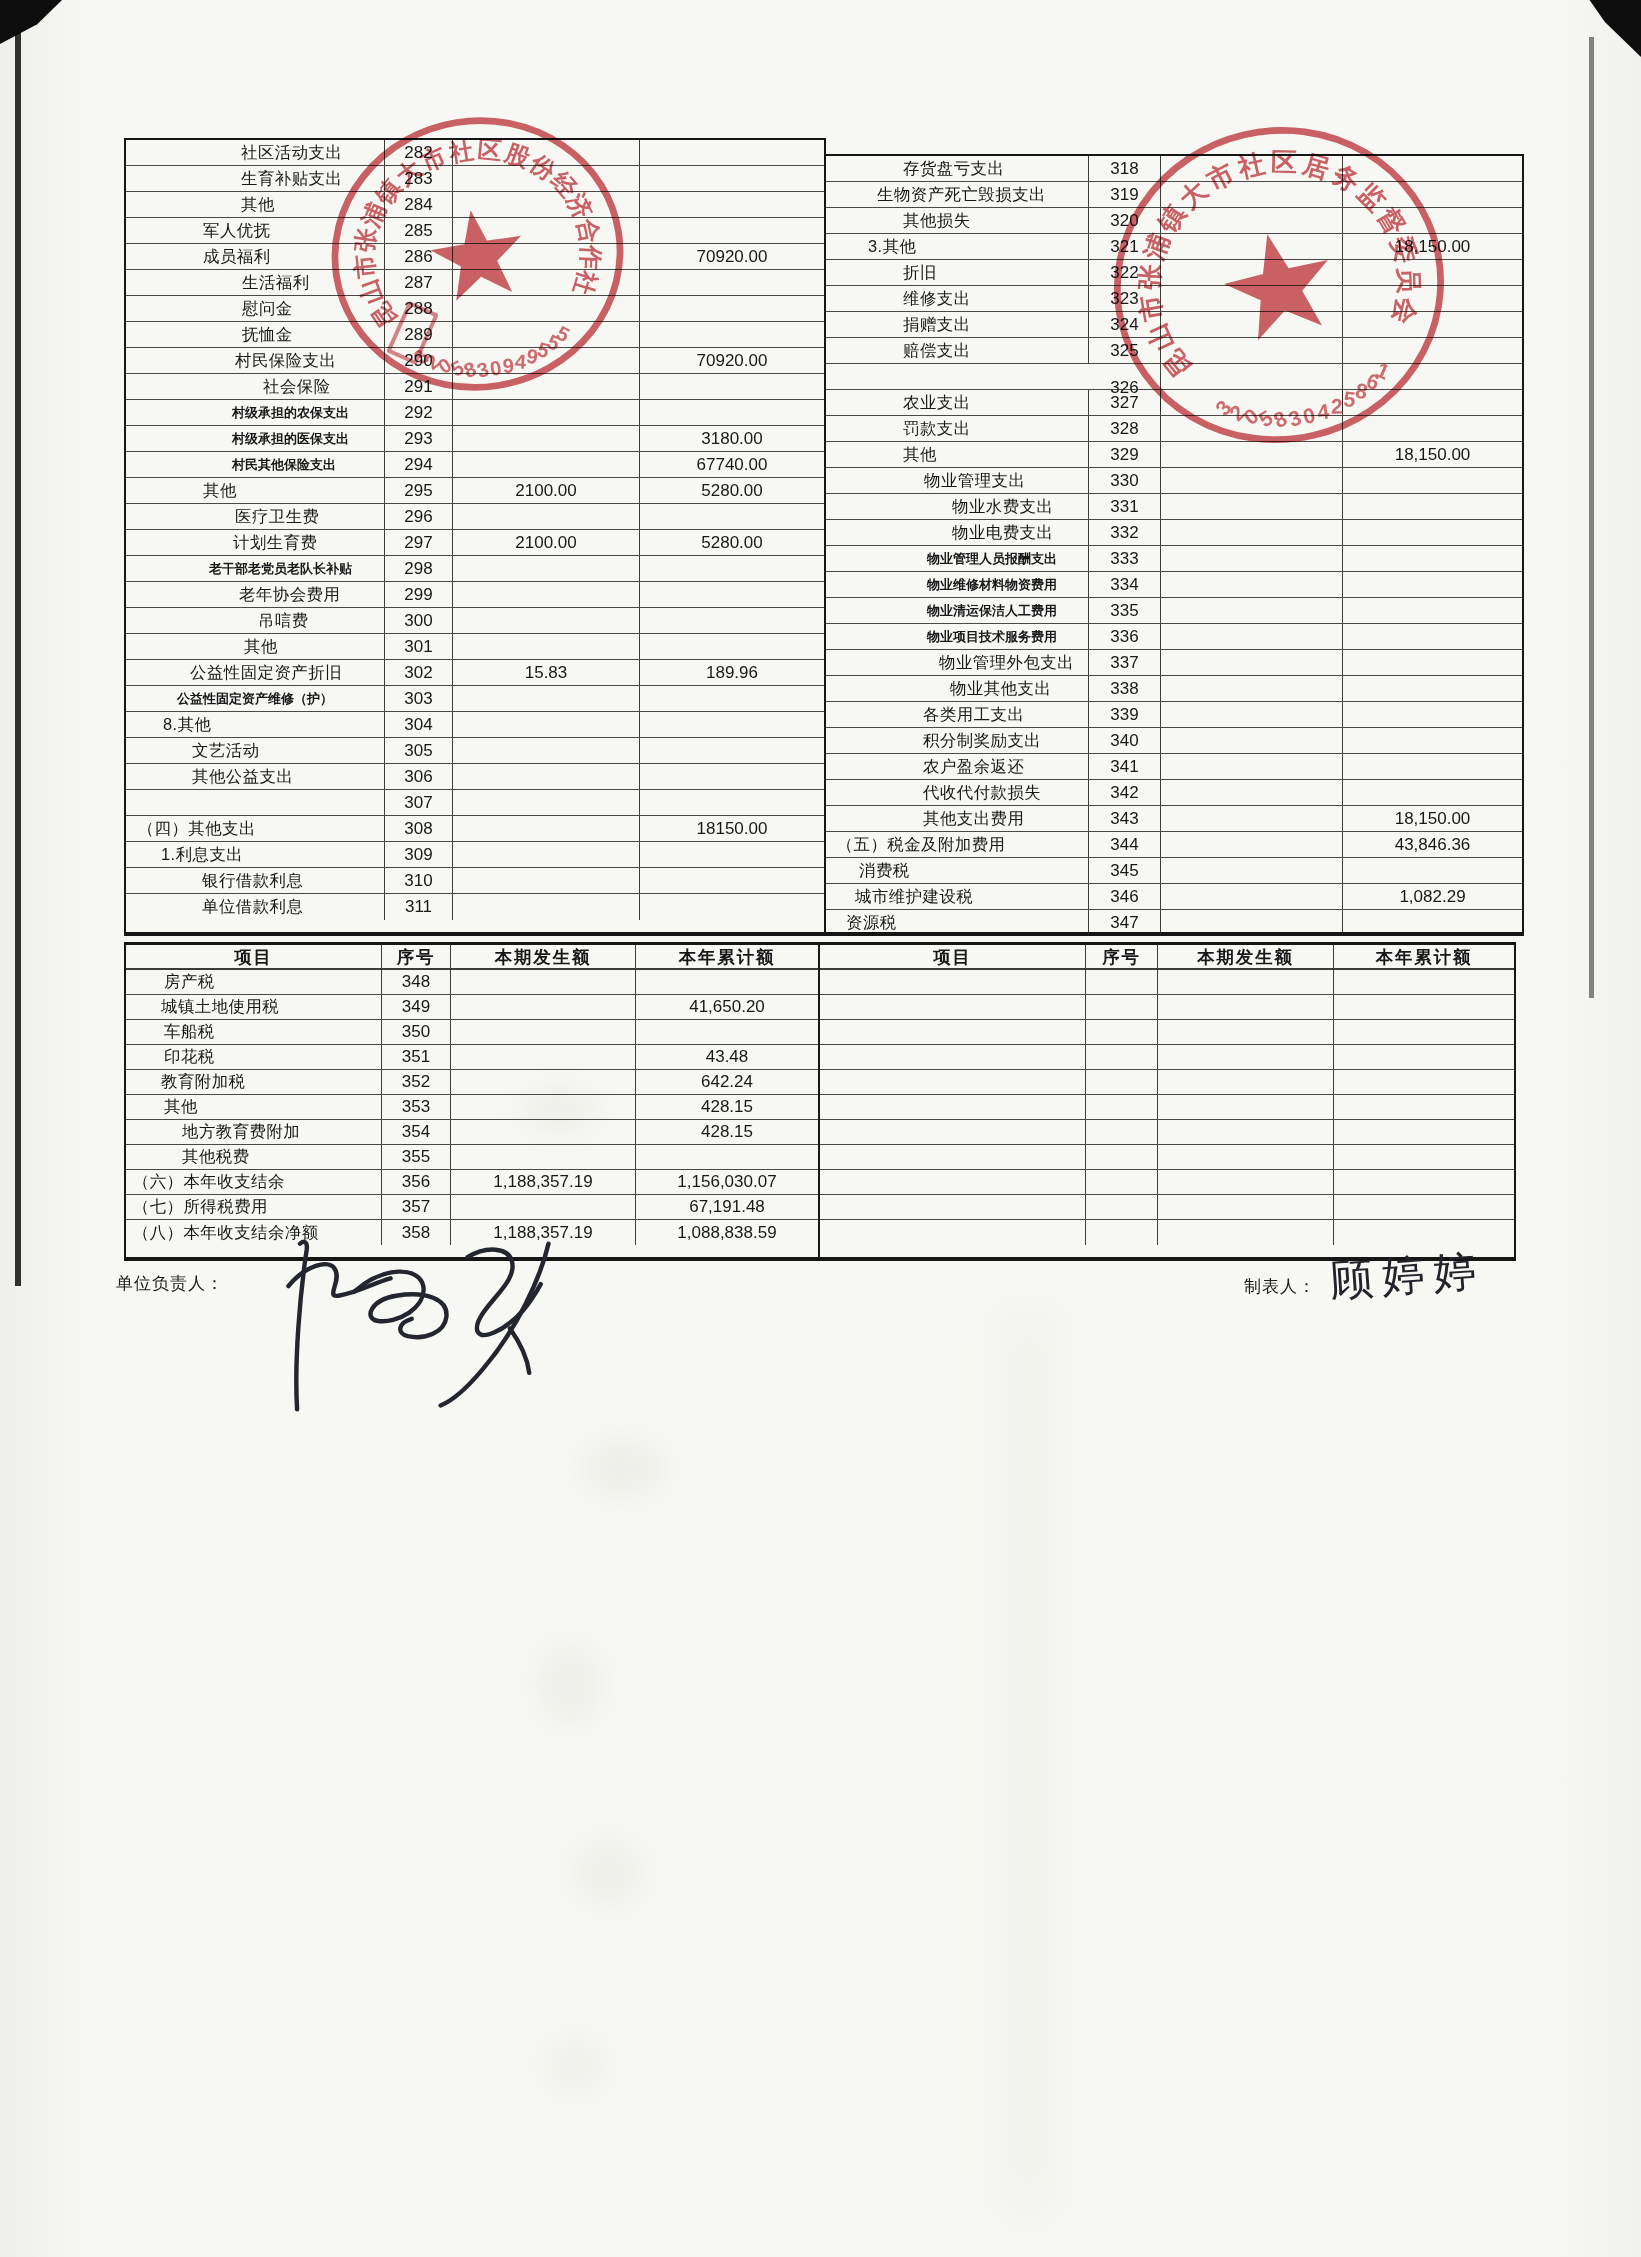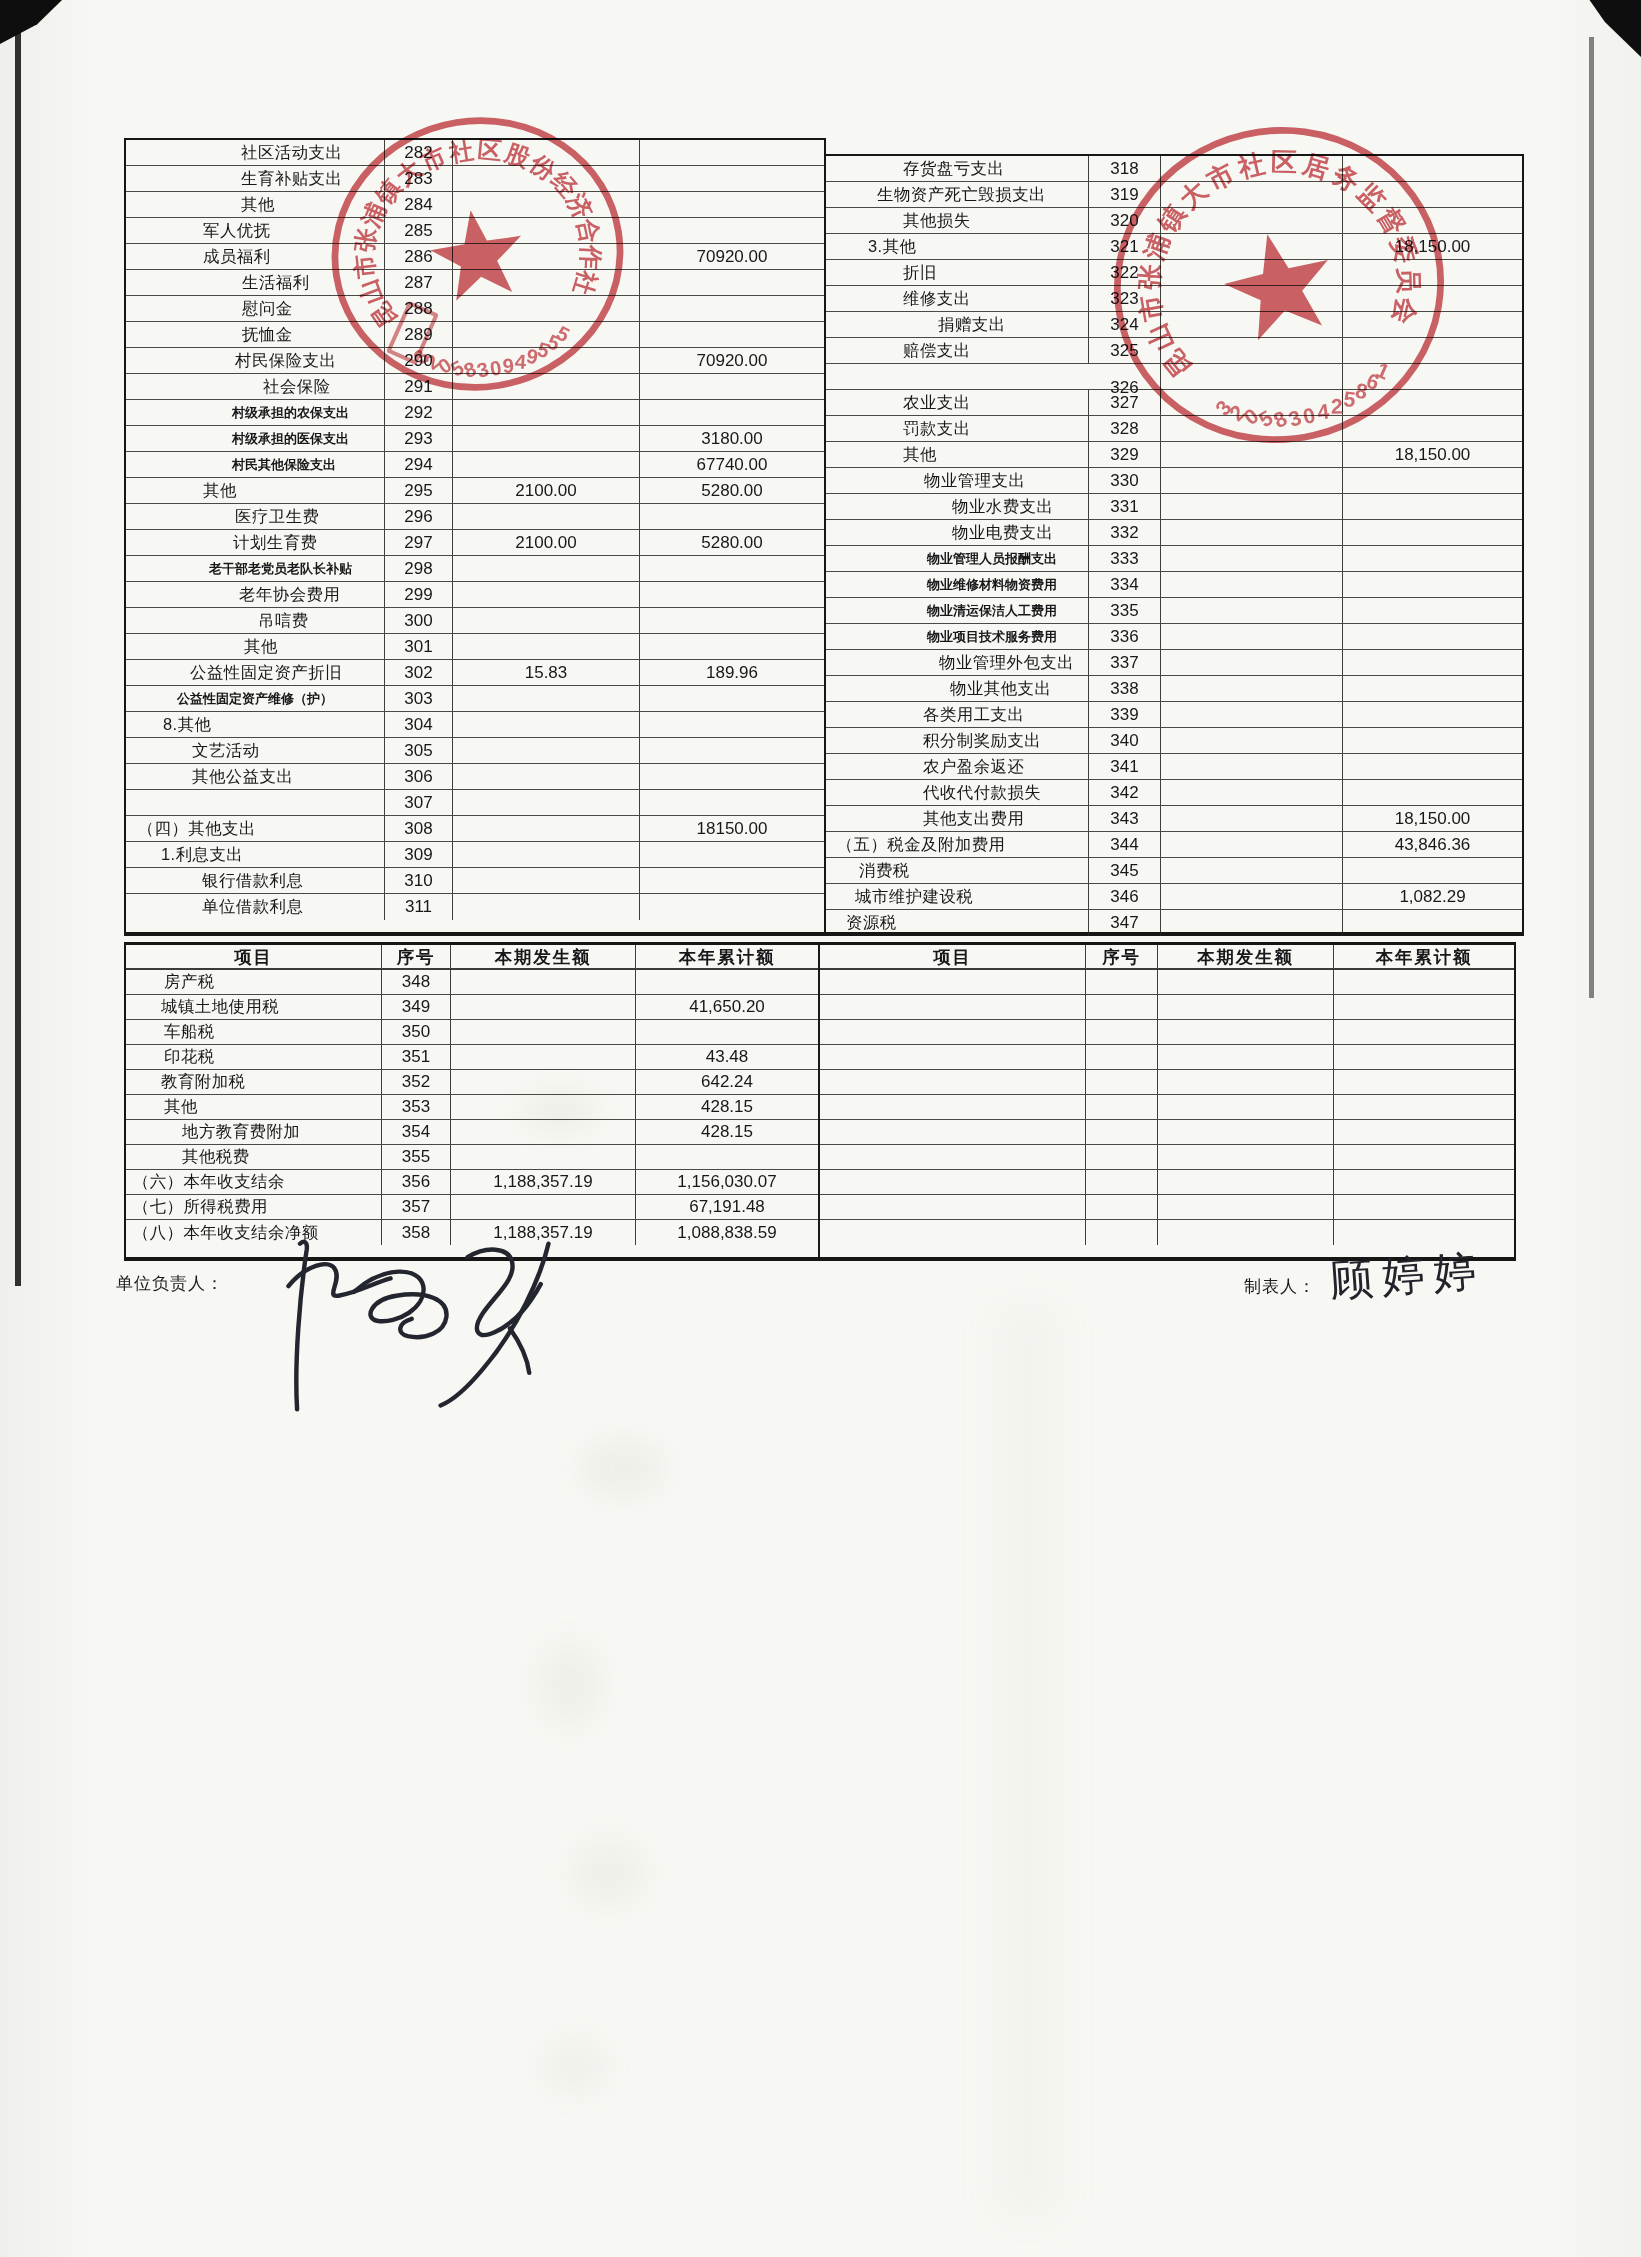--- a/index.html
+++ b/index.html
@@ -293,21 +293,21 @@
         <span class="cell amt"></span>
         <span class="cell amt last"></span>
       </div>
         <div class="trow">
         <span class="cell lab" style="padding-left: 77px;">维修支出</span>
         <span class="cell no">323</span>
         <span class="cell amt"></span>
         <span class="cell amt last"></span>
       </div>
         <div class="trow">
-        <span class="cell lab" style="padding-left: 112px;">捐赠支出</span>
+        <span class="cell lab" style="padding-left: 77px;">捐赠支出</span>
         <span class="cell no">324</span>
         <span class="cell amt"></span>
         <span class="cell amt last"></span>
       </div>
         <div class="trow">
         <span class="cell lab" style="padding-left: 77px;">赔偿支出</span>
         <span class="cell no">325</span>
         <span class="cell amt"></span>
         <span class="cell amt last"></span>
       </div>

